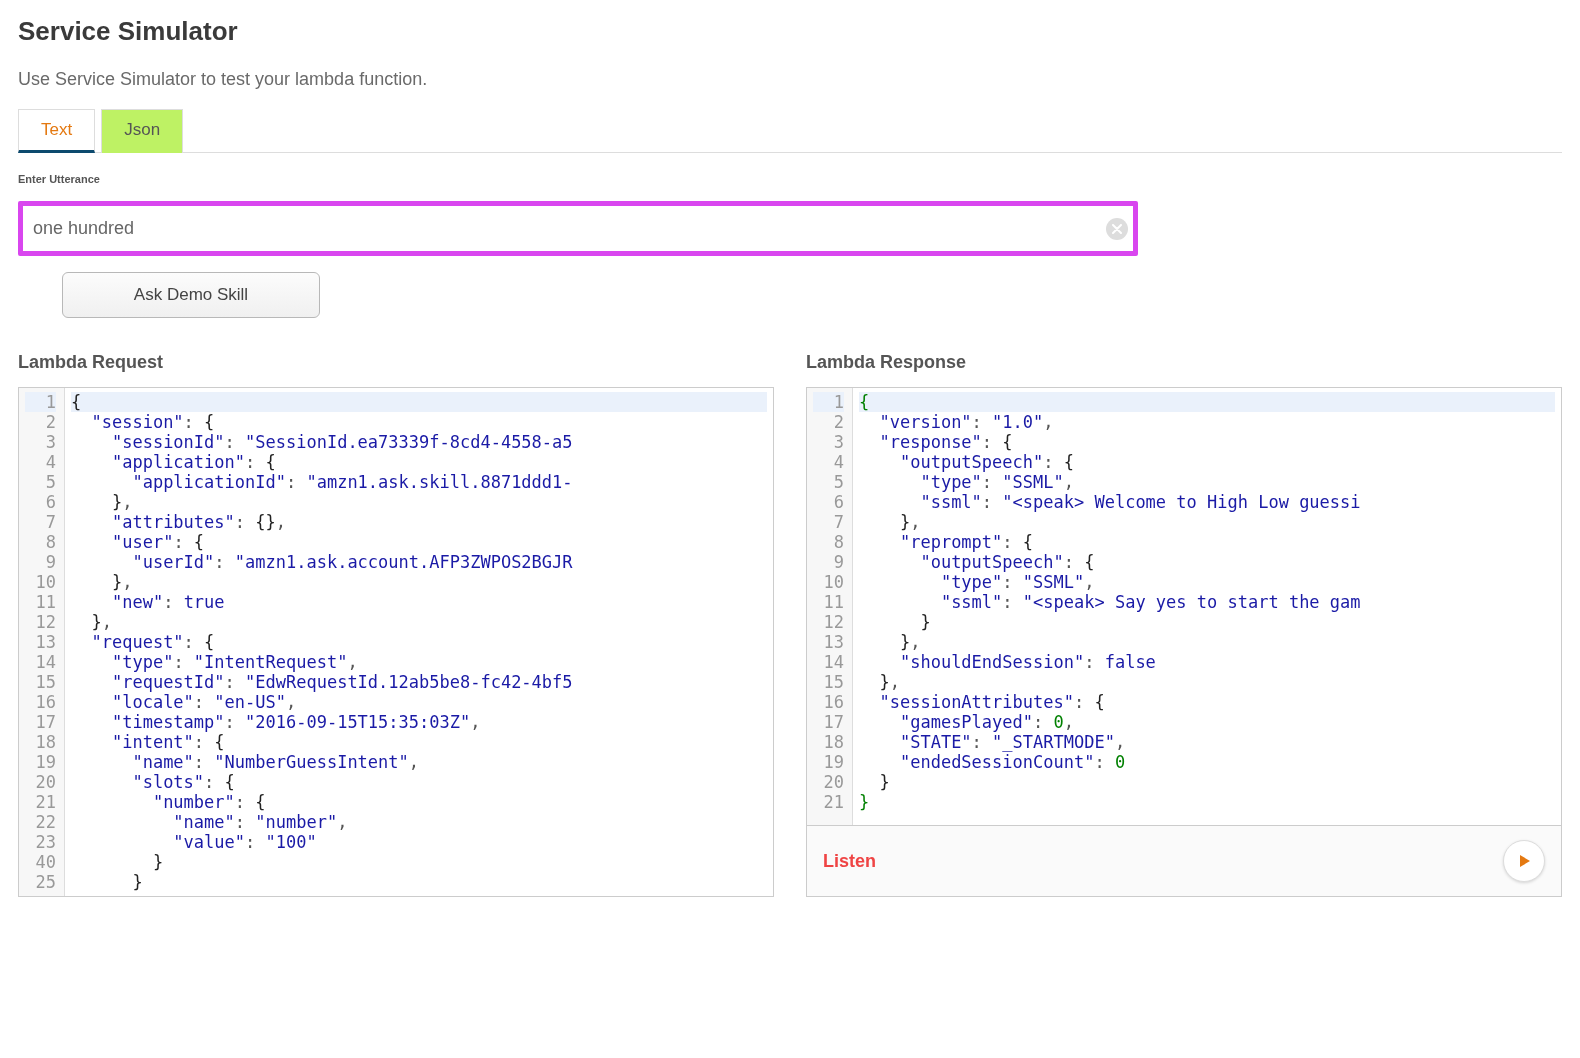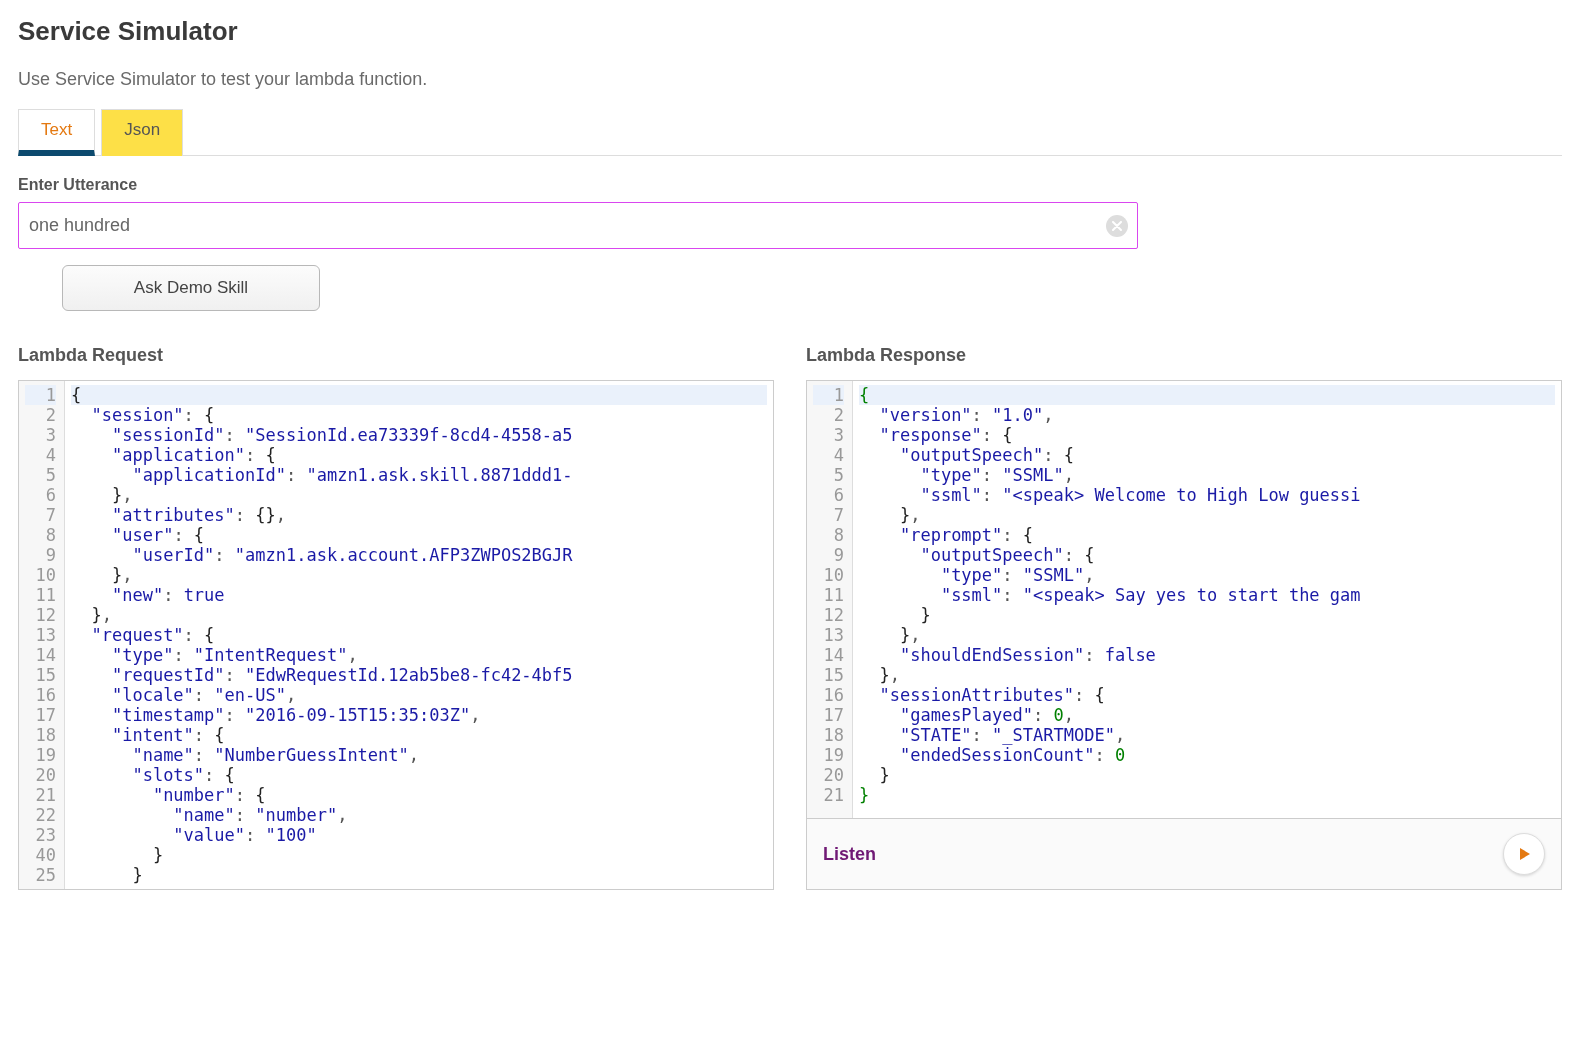--- a/index.html
+++ b/index.html
@@ -22,49 +22,49 @@
   }
   .tabs {
     display: flex;
     border-bottom: 1px solid #ddd;
     margin-bottom: 20px;
   }
   .tab {
     padding: 10px 22px;
     font-size: 17px;
     color: #555;
-    background: #fde047;
+    background: #bef264;
     border: 1px solid #ddd;
     border-bottom: none;
     margin-right: 6px;
     cursor: pointer;
     position: relative;
     top: 1px;
   }
   .tab.active {
     background: #fff;
     color: #e47911;
-    border-bottom: 6px solid #0c4a6e;
+    border-bottom: 3px solid #0c4a6e;
   }
   .field-label {
-    font-size: 16px;
+    font-size: 11px;
     font-weight: 700;
     color: #555;
-    margin-bottom: 8px;
+    margin-bottom: 16px;
   }
   .utterance-row {
     position: relative;
     max-width: 1120px;
     margin-bottom: 16px;
   }
   .utterance-input {
     width: 100%;
     font-size: 18px;
     padding: 12px 40px 12px 10px;
-    border: 1px solid #d946ef;
+    border: 5px solid #d946ef;
     border-radius: 2px;
     color: #666;
   }
   .clear-btn {
     position: absolute;
     right: 10px;
     top: 50%;
     transform: translateY(-50%);
     border: none;
     background: none;
@@ -154,21 +154,21 @@
     margin-top: -1px;
     padding: 14px 16px;
     display: flex;
     align-items: center;
     justify-content: space-between;
     background: #fafafa;
   }
   .listen-label {
     font-size: 18px;
     font-weight: 700;
-    color: #701a75;
+    color: #ef4444;
   }
   .play-btn {
     width: 42px;
     height: 42px;
     border-radius: 50%;
     background: #fff;
     border: 1px solid #ddd;
     box-shadow: 0 1px 3px rgba(0,0,0,0.15);
     cursor: pointer;
     display: flex;

